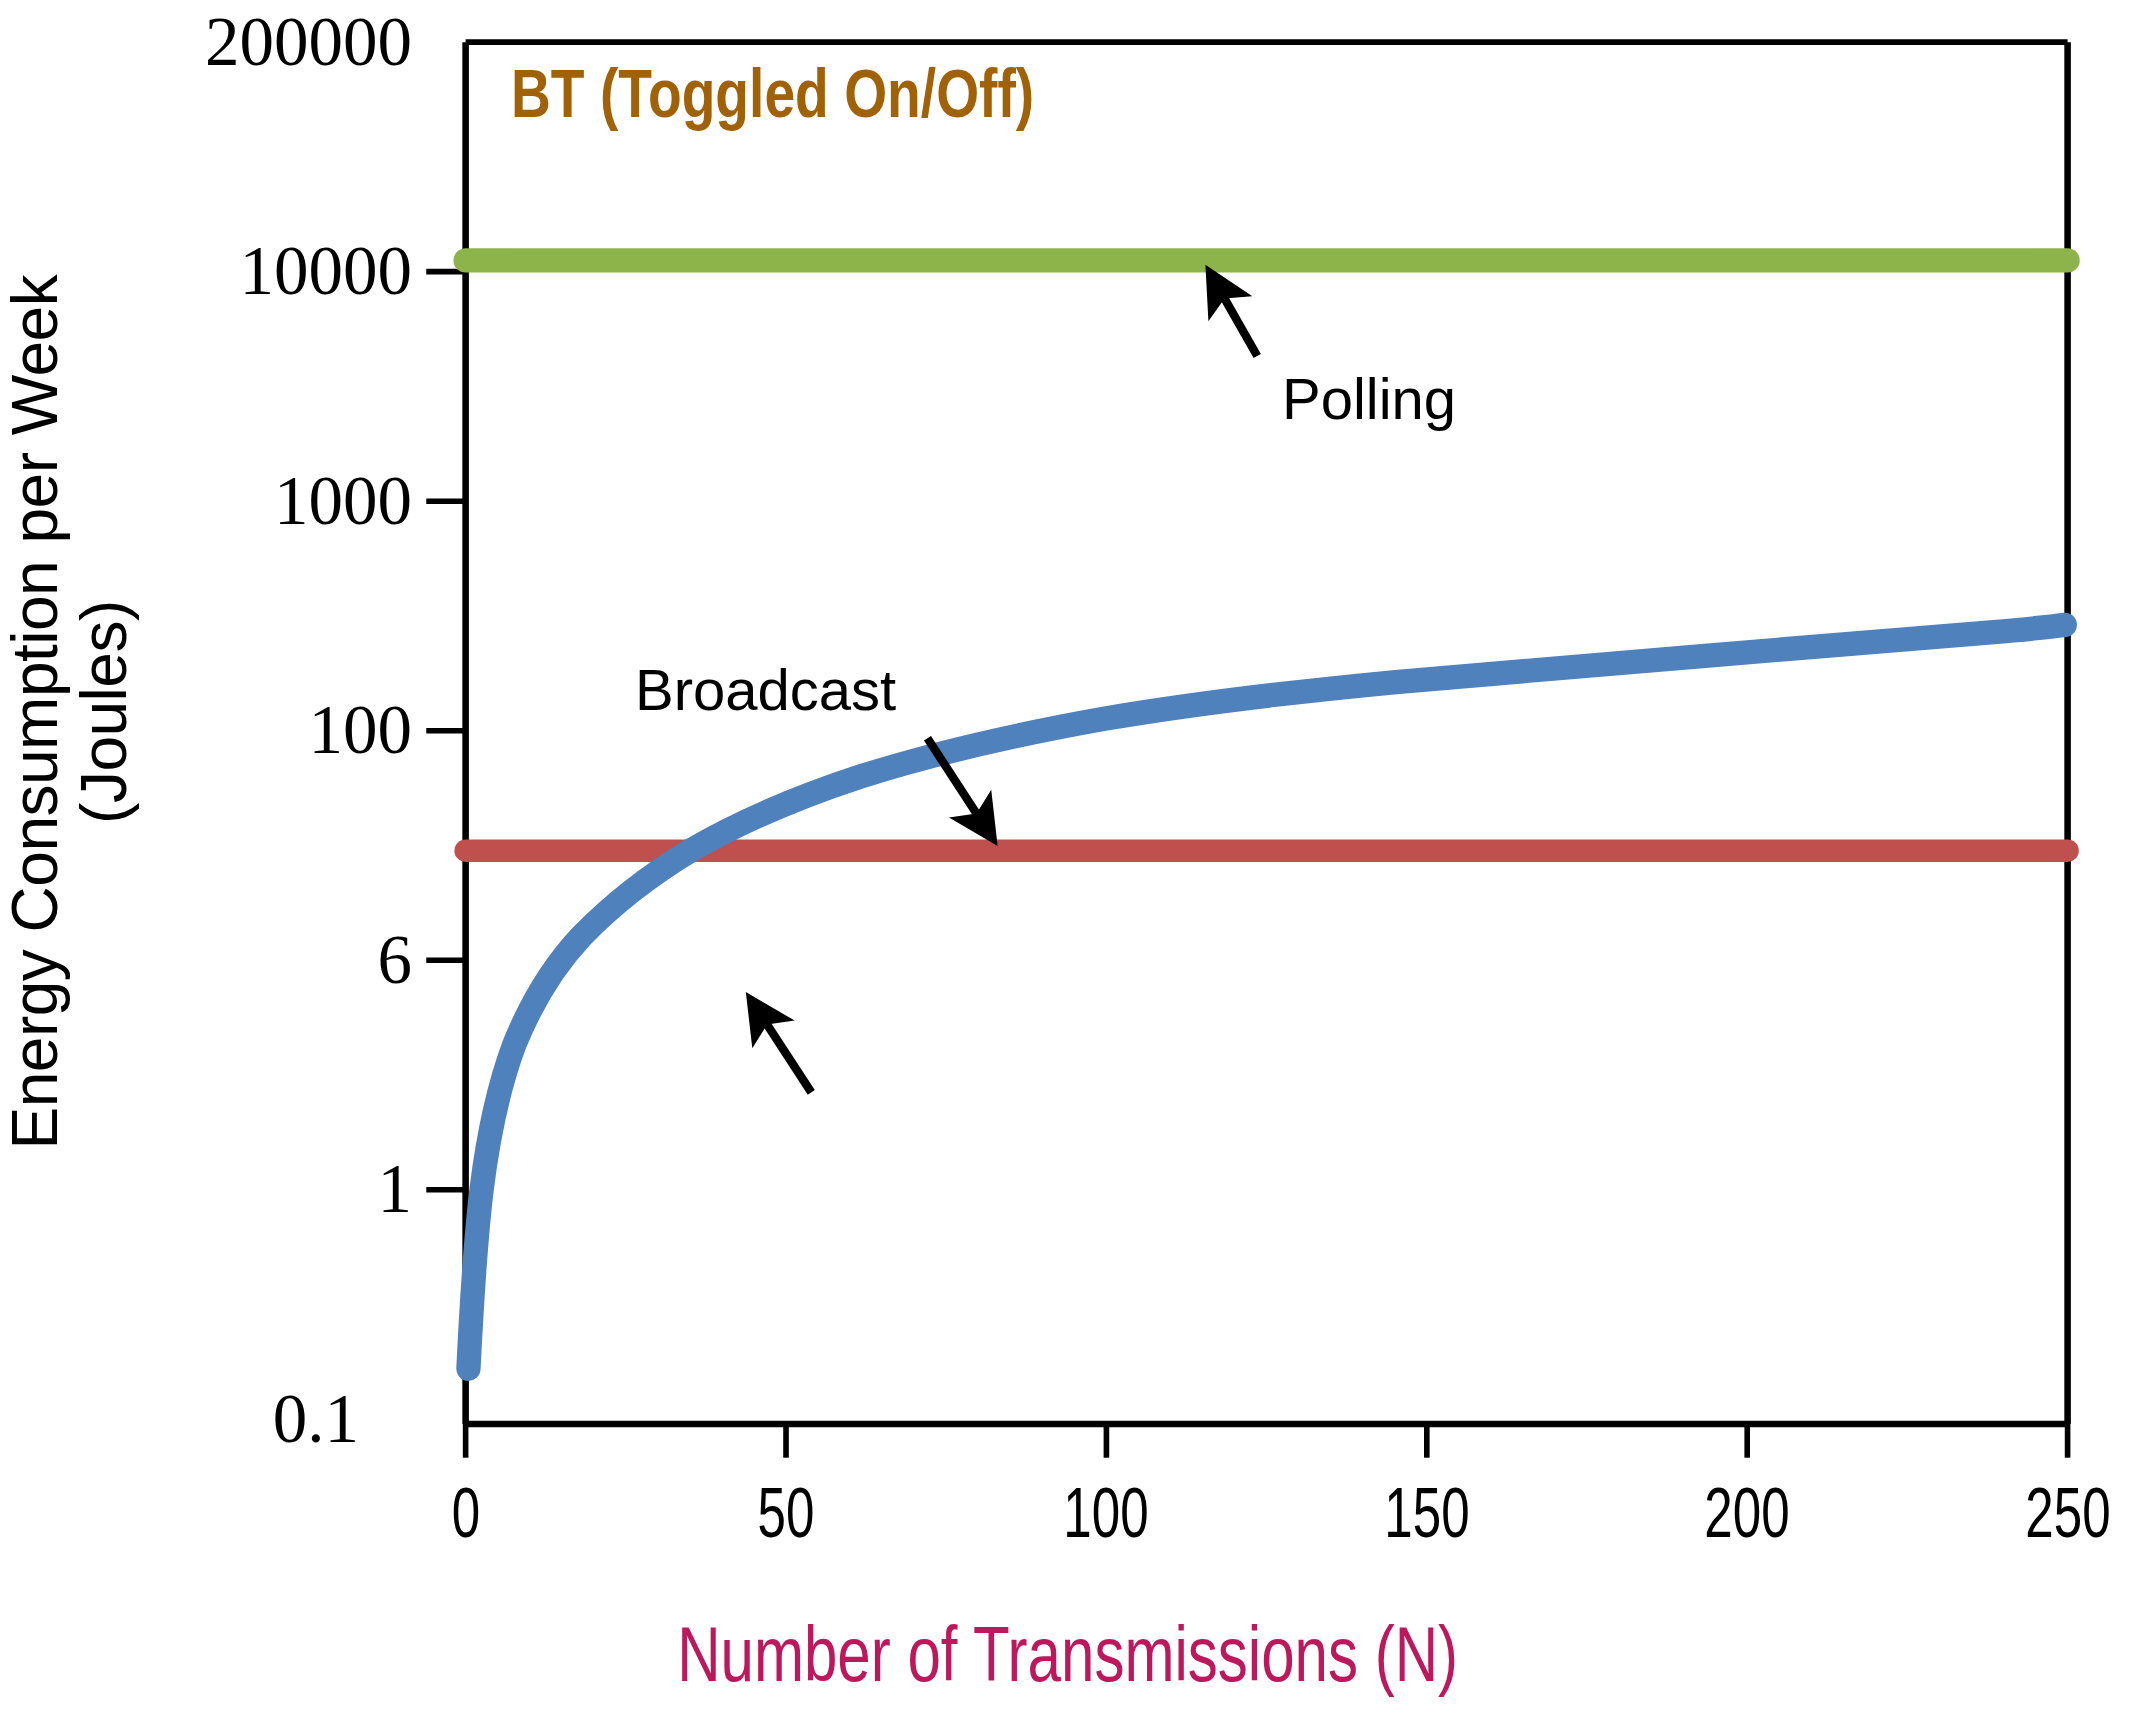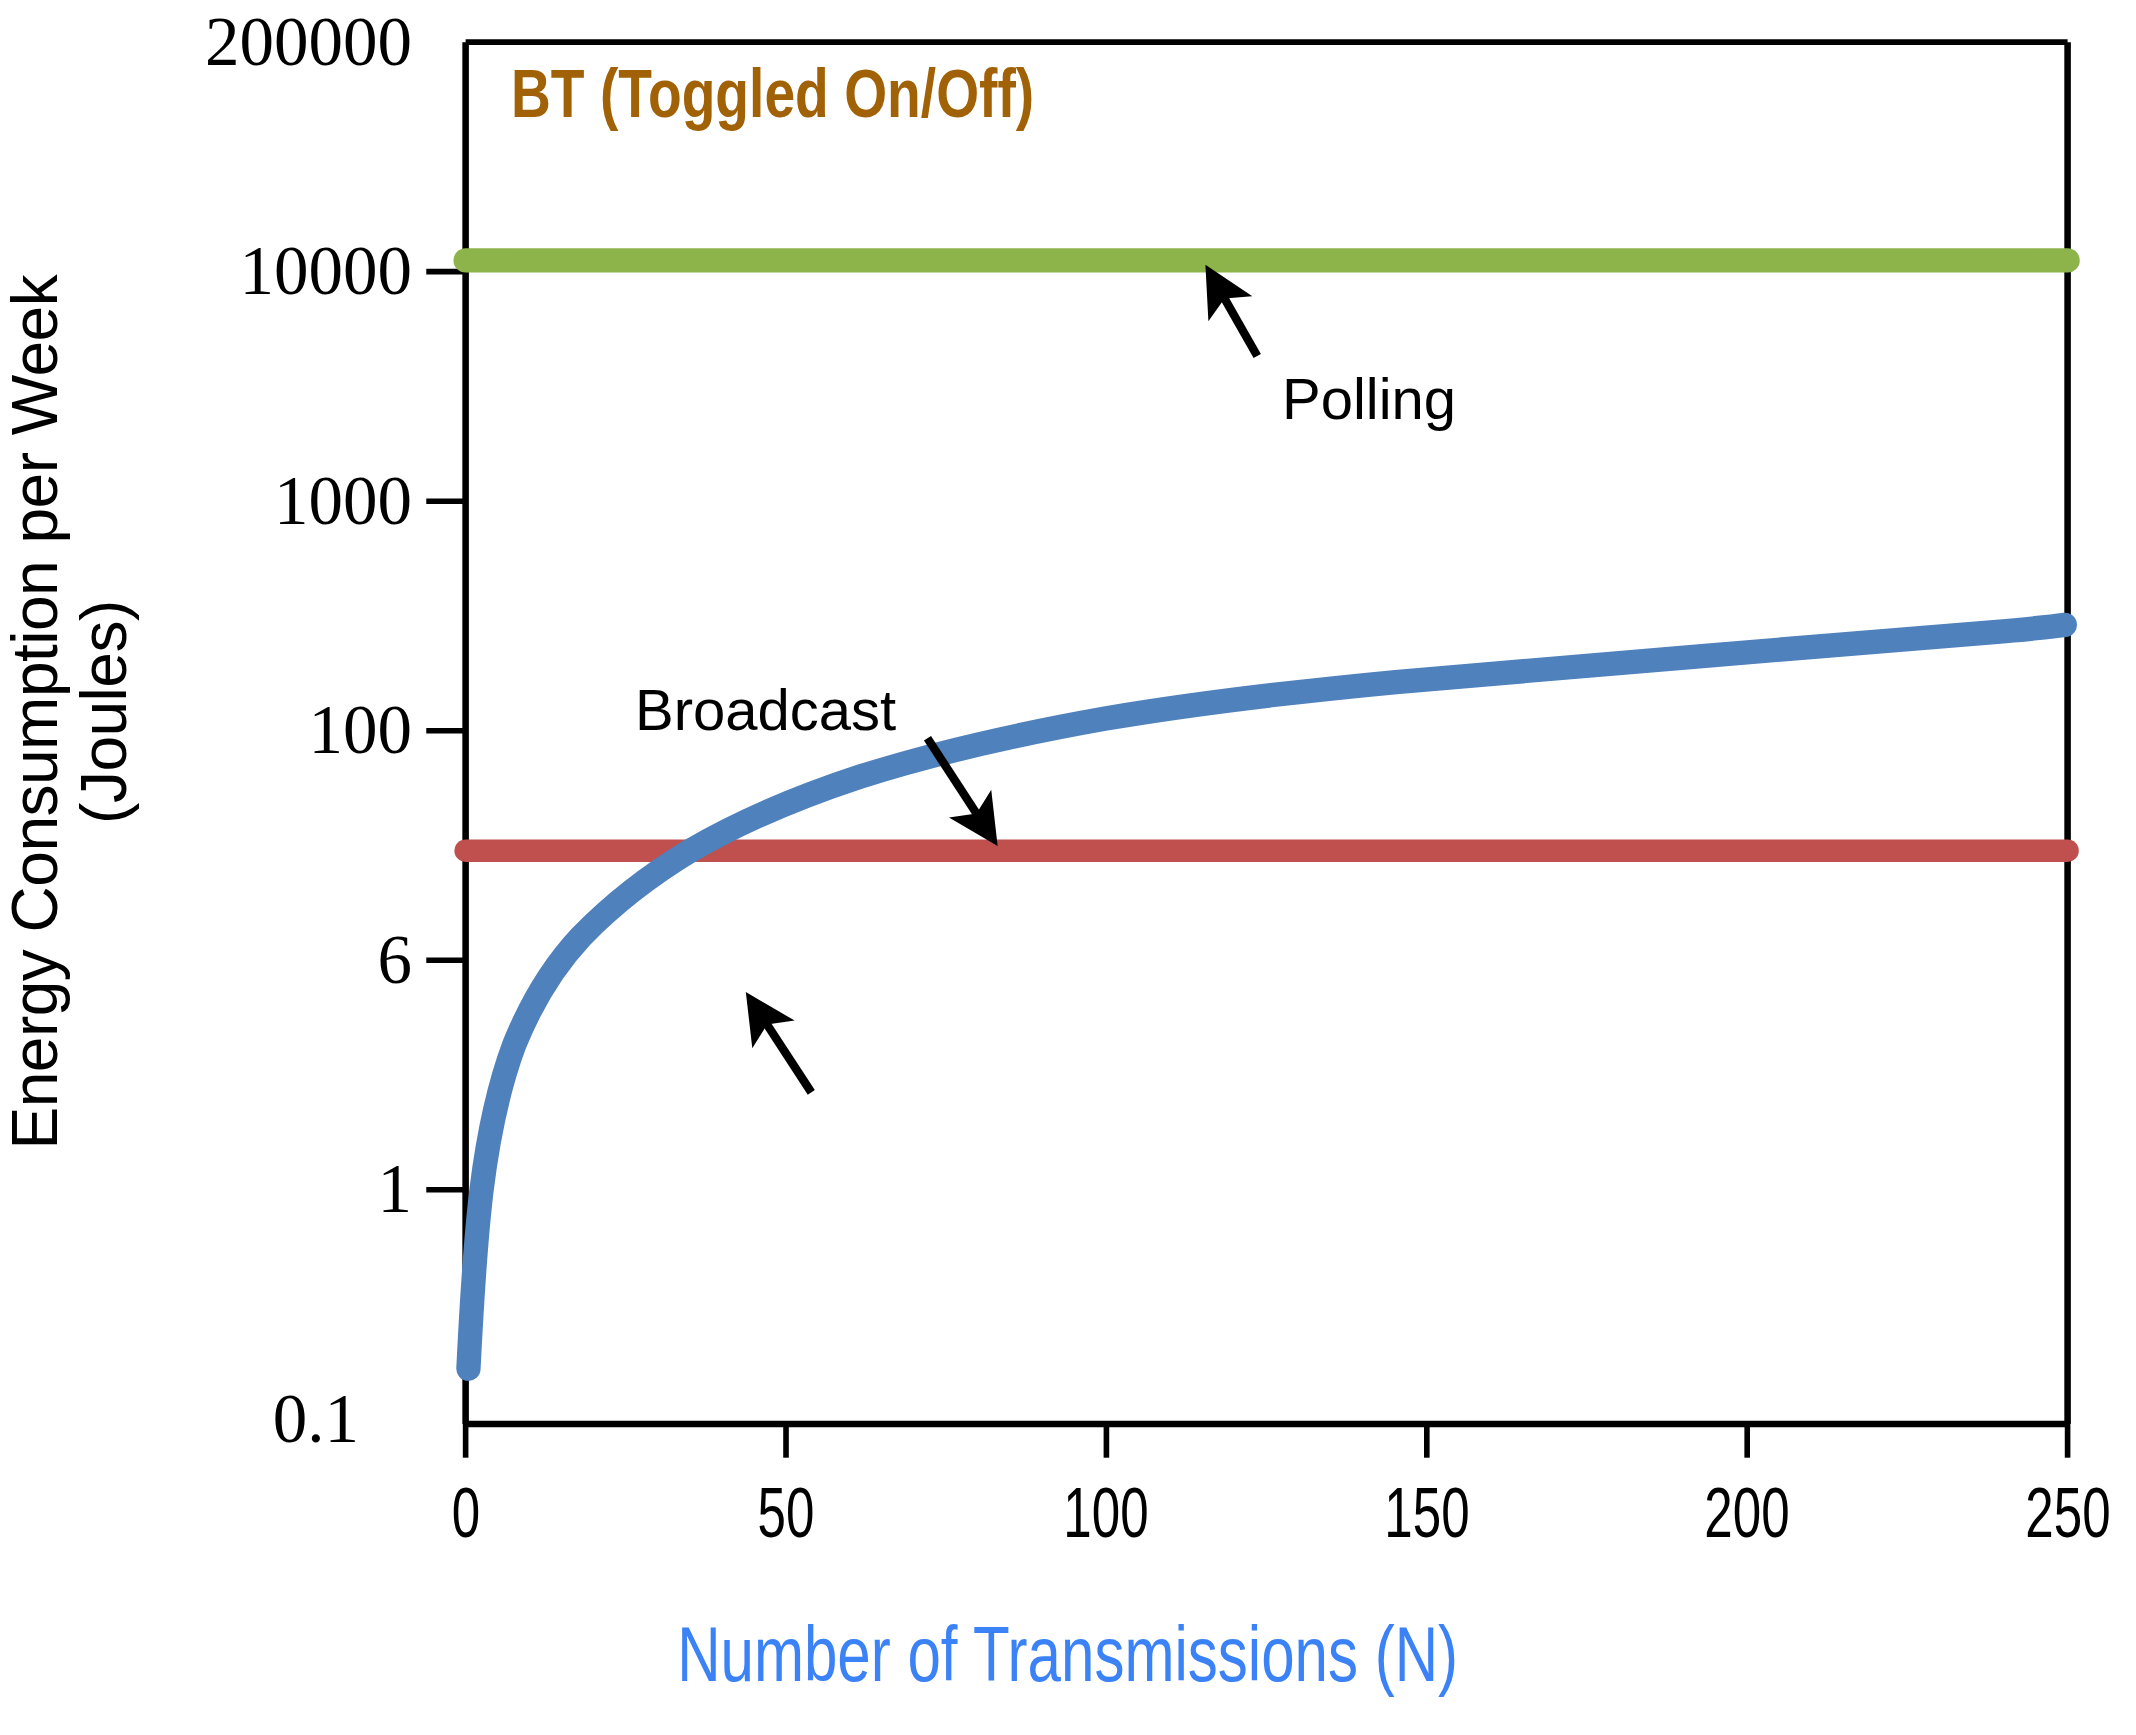--- a/index.html
+++ b/index.html
@@ -66,21 +66,21 @@
 
   
   #xlabel {
     position: absolute;
     left: 0;
     right: 0;
     top: 1610px;
     text-align: center;
     font-family: "Liberation Sans", sans-serif;
     font-size: 77px;
-    color: #3b82f6;
+    color: #be185d;
     white-space: nowrap;
     letter-spacing: 0px;
   }
   #xlabel span { display:inline-block; transform: scaleX(0.78); transform-origin: center; }
 
   
   #plot-svg {
     position: absolute;
     left: 0;
     top: 0;
@@ -184,21 +184,21 @@
 
       <line x1="866" y1="1166" x2="802" y2="1068" stroke="#000000" stroke-width="9" marker-end="url(#arrowhead)"></line>
     </g>
   </svg>
 
   <div id="chart-title">
     <span>BT (Toggled On/Off)</span>
   </div>
 
   <div class="annot" style="left:1282px; top:365px;">Polling</div>
-  <div class="annot" style="left:635px; top:676px;text-align:right;">Broadcast</div>
+  <div class="annot" style="left:635px; top:656px;text-align:right;">Broadcast</div>
 
   <div class="xtick-label" style="left:466px;  top:1477px;">0</div>
   <div class="xtick-label" style="left:786px;  top:1477px;">50</div>
   <div class="xtick-label" style="left:1106px; top:1477px;">100</div>
   <div class="xtick-label" style="left:1427px; top:1477px;">150</div>
   <div class="xtick-label" style="left:1747px; top:1477px;">200</div>
   <div class="xtick-label" style="left:2068px; top:1477px;">250</div>
 
   <div id="xlabel">
     <span>Number of Transmissions (N)</span>

